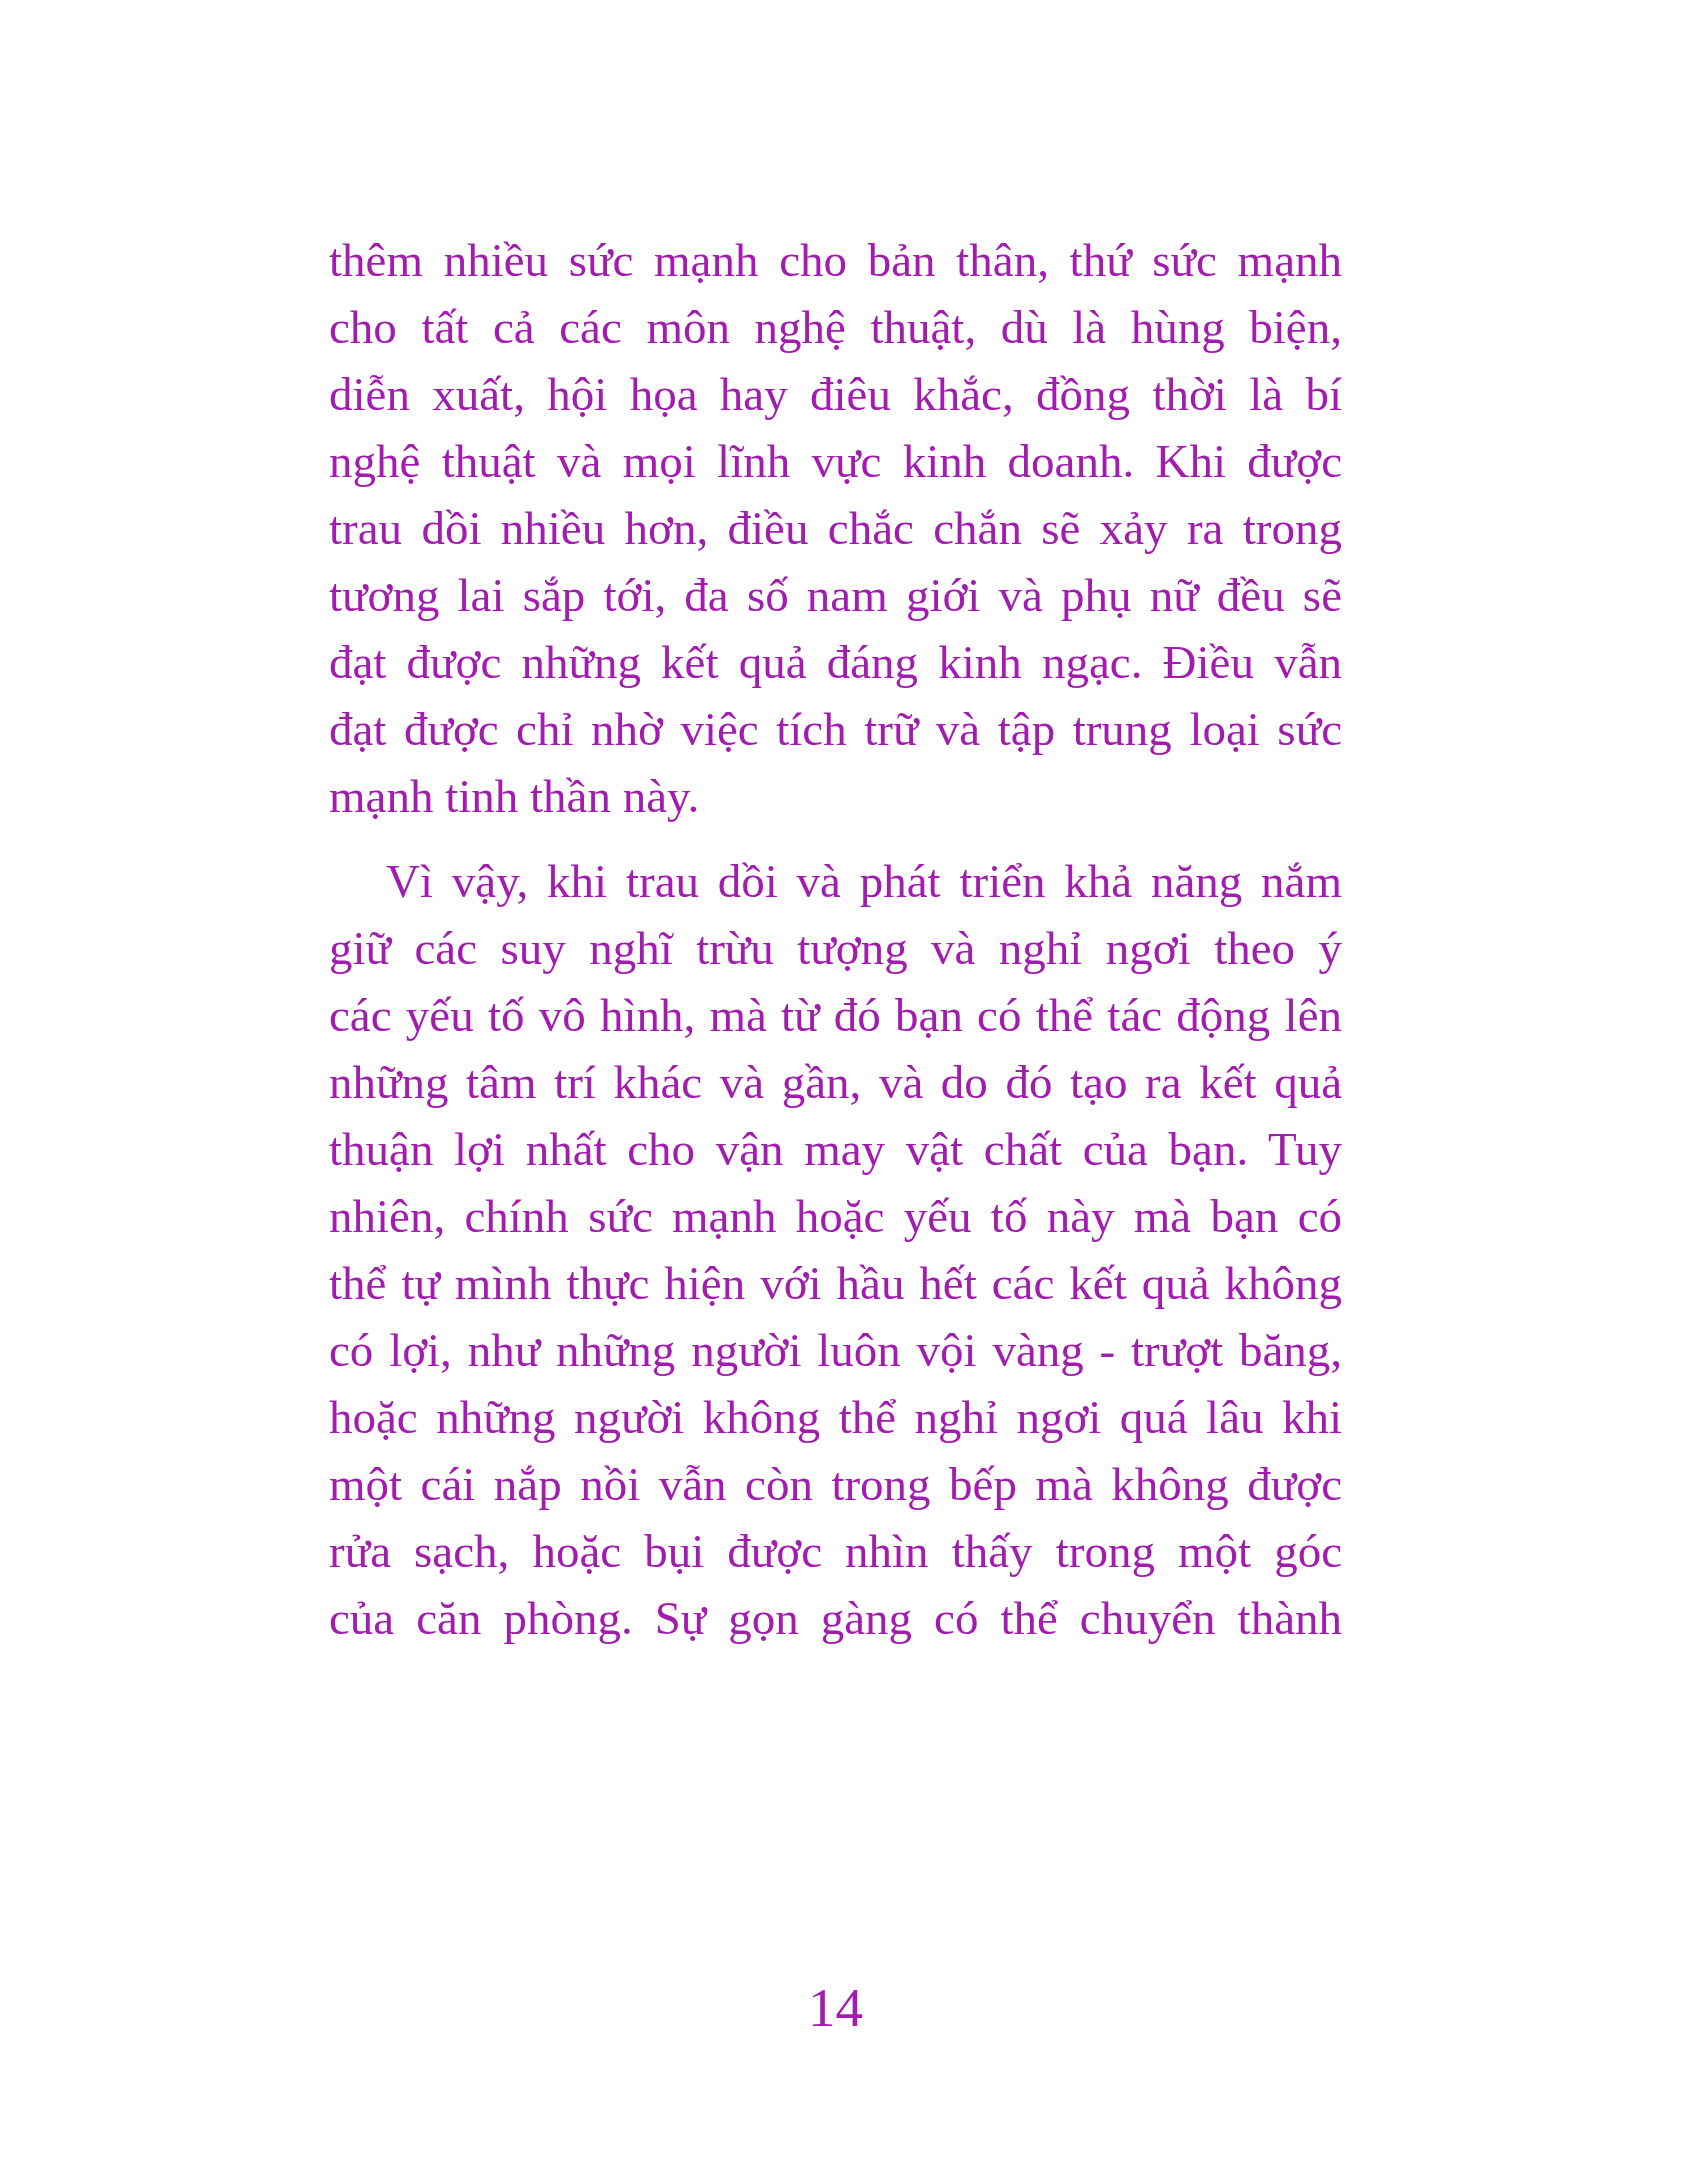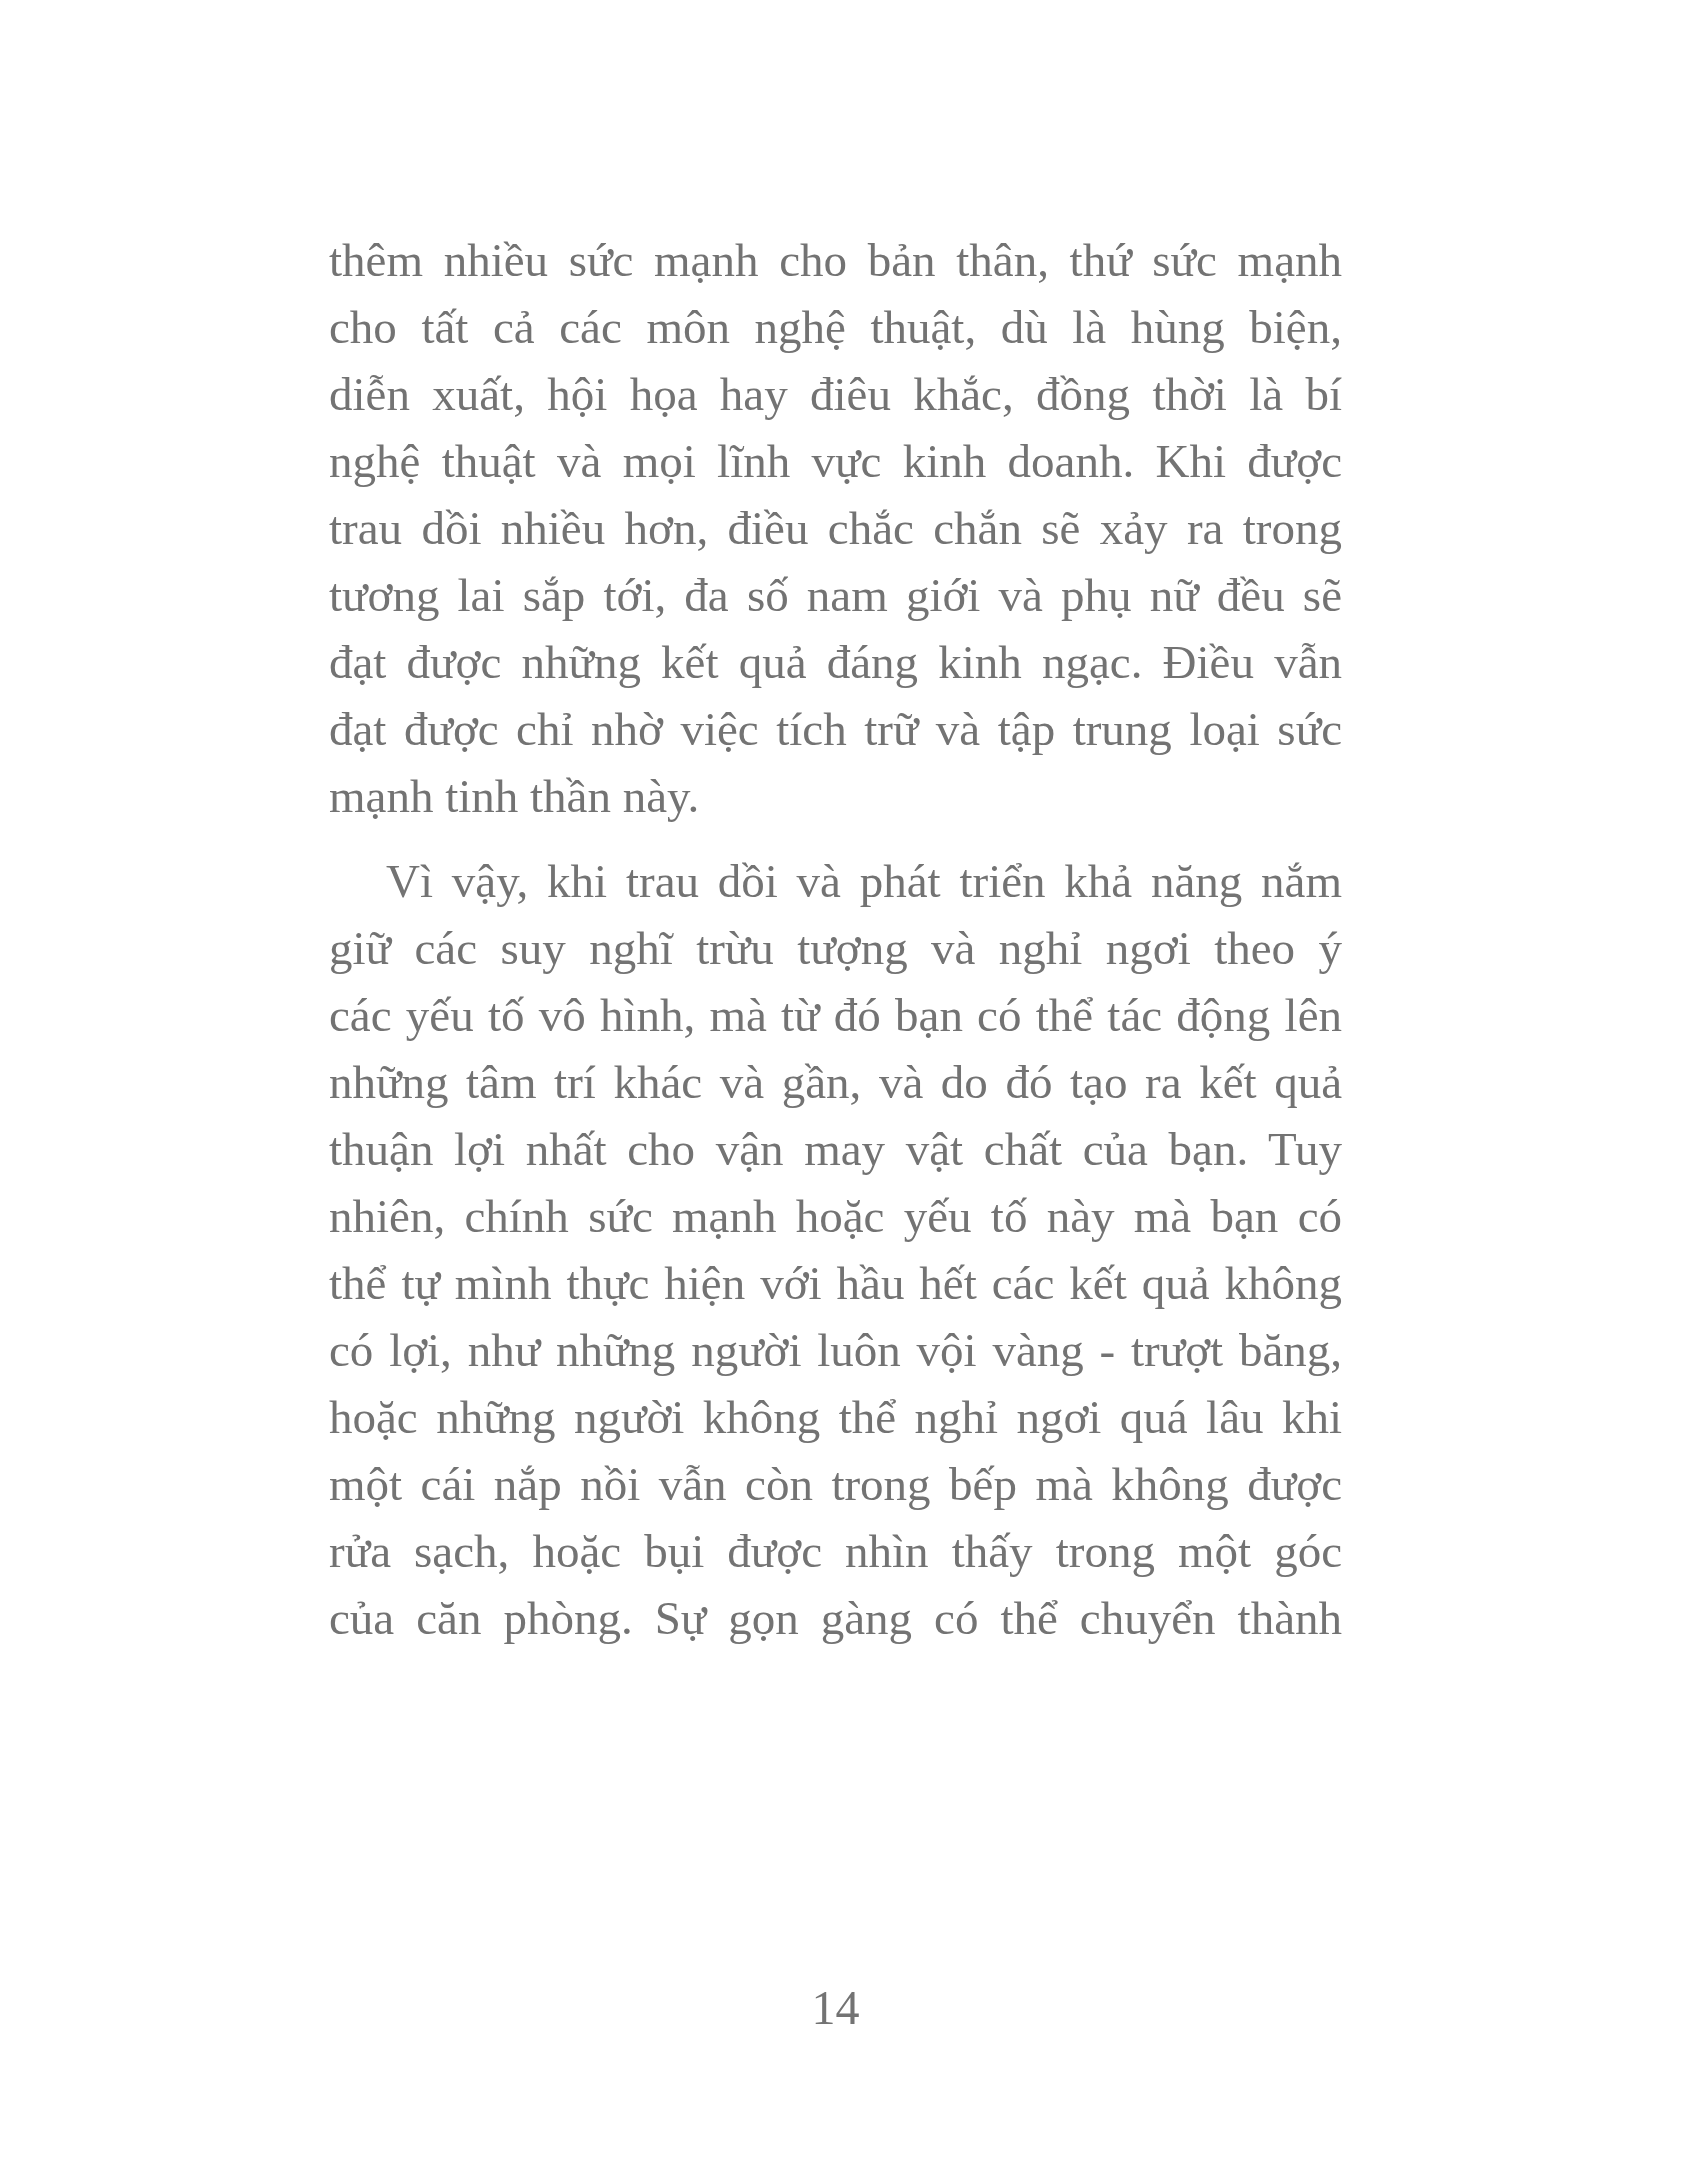--- a/index.html
+++ b/index.html
@@ -7,21 +7,21 @@
     padding: 0;
     background: #e8e8e8;
   }
   .page {
     position: relative;
     width: 1683px;
     height: 2178px;
     background: #ffffff;
     overflow: hidden;
     font-family: "Liberation Serif", "DejaVu Serif", serif;
-    color: #737373;
+    color: #a21caf;
   }
   .text-block {
     position: absolute;
     left: 329px;
     top: 227px;
     width: 1013px;
     font-size: 47px;
     line-height: 67px;
   }
   .para {
@@ -42,21 +42,21 @@
   }
   .line.indent {
     text-indent: 57px;
   }
   .page-number {
     position: absolute;
     left: 329px;
     top: 1982px;
     width: 1013px;
     text-align: center;
-    font-size: 48px;
+    font-size: 55px;
     line-height: 51px;
   }
 </style>
 </head>
 <body>
 
 <div class="page">
   <div class="text-block">
 
     <div class="para">

